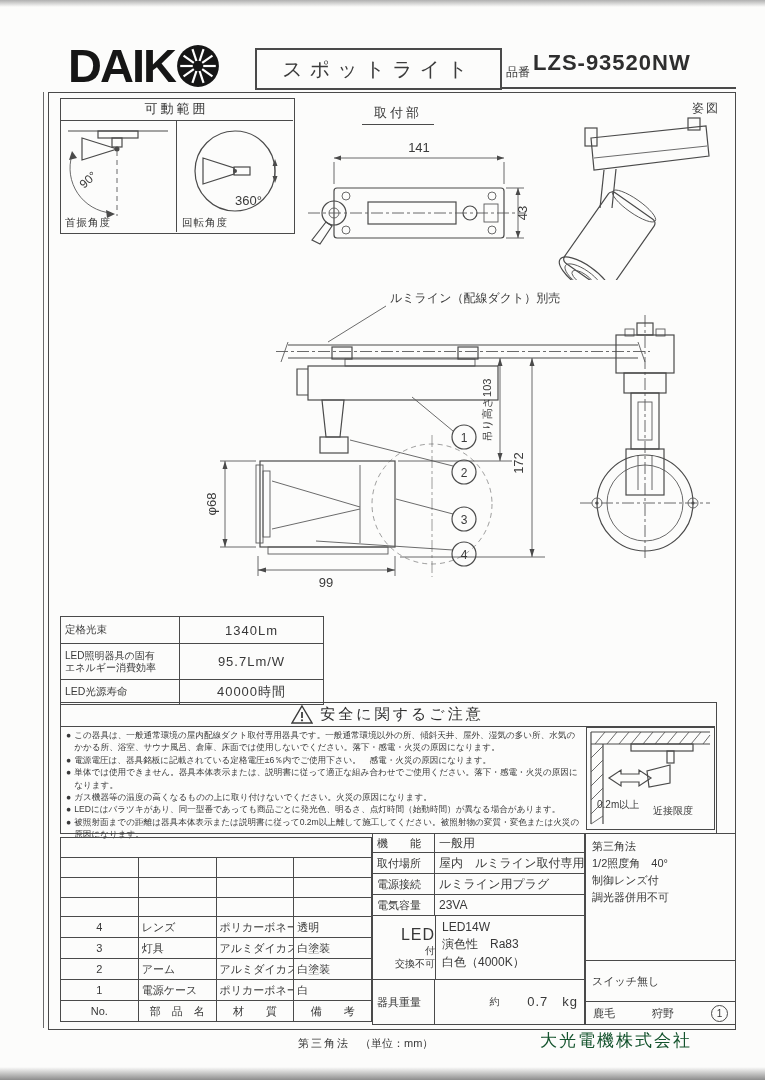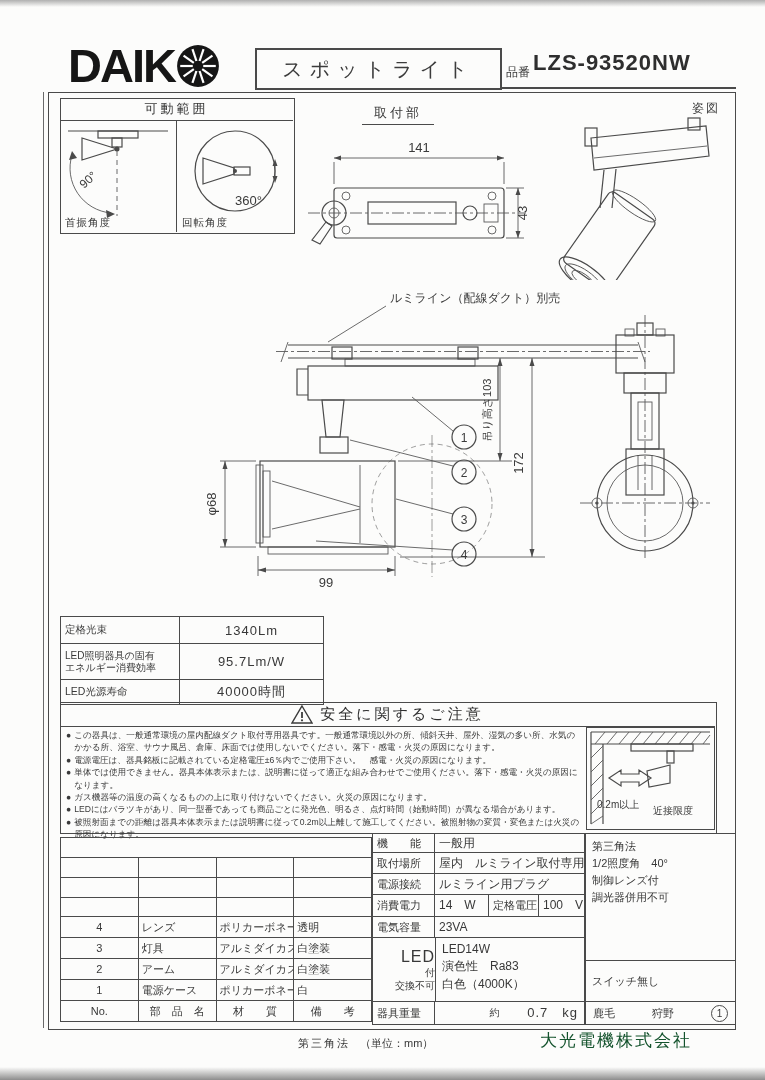--- a/index.html
+++ b/index.html
@@ -440,26 +440,20 @@
       <div class="scell sval">一般用</div>
     </div>
     <div class="srow" style="height:21px;">
       <div class="scell slbl">取付場所</div>
       <div class="scell sval">屋内　ルミライン取付専用</div>
     </div>
     <div class="srow" style="height:21px;">
       <div class="scell slbl">電源接続</div>
       <div class="scell sval">ルミライン用プラグ</div>
     </div>
-    <div class="srow" style="height:22px;">
-      <div class="scell slbl">消費電力</div>
-      <div class="scell" style="width:54px;border-right:1.2px solid #4a4a4a;font-size:12px;">14　W</div>
-      <div class="scell" style="width:50px;border-right:1.2px solid #4a4a4a;">定格電圧</div>
-      <div class="scell" style="flex:1;font-size:12px;">100　V</div>
-    </div>
     <div class="srow" style="height:21px;">
       <div class="scell slbl">電気容量</div>
       <div class="scell sval">23VA</div>
     </div>
     <div class="srow" style="height:64px;">
       <div class="led-left">
         <span class="led-big">LED</span>
         <span class="led-small">付</span>
         <span class="led-small">交換不可</span>
       </div>

